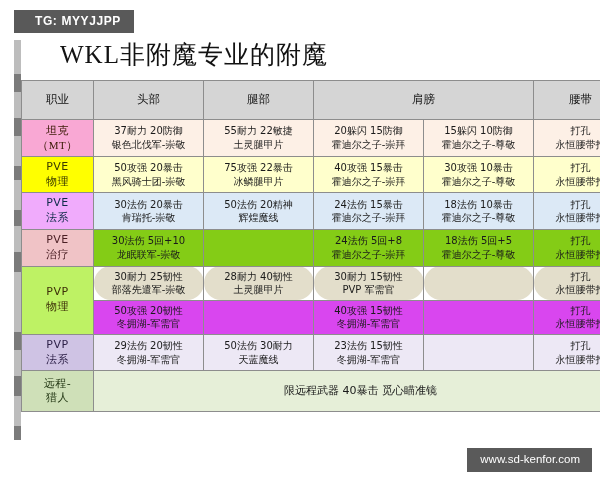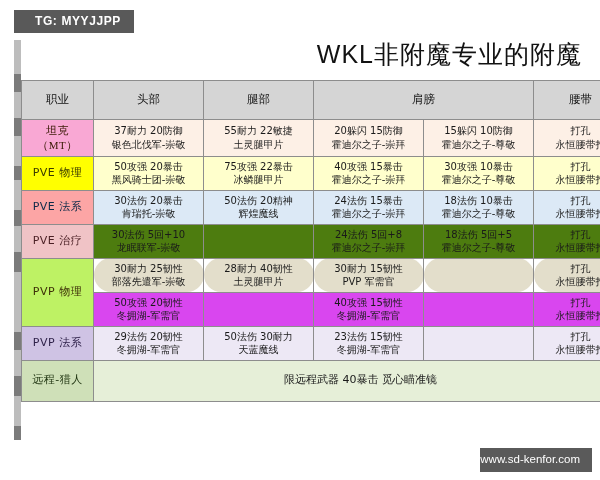--- a/index.html
+++ b/index.html
@@ -28,21 +28,21 @@
     font-family: "Liberation Sans", sans-serif;
   }
 
   
   .watermark {
     position: absolute;
     right: 8px; bottom: 8px;
     background: #5a5a5a;
     color: #ffffff;
     font-size: 11.5px;
-    padding: 6px 12px 7px 0;
+    padding: 6px 12px 7px 13px;
     line-height: 1;
     z-index: 6;
     font-family: "Liberation Sans", sans-serif;
   }
 
   
   .left-rail {
     position: absolute;
     left: 14px; top: 40px;
     width: 7px; height: 400px;
@@ -57,43 +57,43 @@
   
   .sheet {
     position: absolute;
     left: 21px; top: 31px;
     width: 561px;
     background: #ffffff;
     z-index: 3;
   }
 
   .title {
-    text-align: right;
-    font-family: Liberation Sans, sans-serif;
+    text-align: left;
+    font-family: Liberation Serif, serif;
     font-size: 25px;
     color: #121212;
     padding: 7px 0 9px 0;
     letter-spacing: 1px;
     background: #ffffff;
     white-space: nowrap;
     margin-left: 39px;
   }
 
   table.grid {
     border-collapse: collapse;
     width: 561px;
     table-layout: fixed;
     font-size: 10px;
     color: #1a1a1a;
   }
   table.grid td, table.grid th {
     border: 1px solid #8d8d8d;
     text-align: center;
     vertical-align: middle;
-    padding: 3px 6px;
+    padding: 3px 12px;
     line-height: 1.35;
     font-weight: normal;
     word-break: keep-all;
   }
 
   th.hdr {
     background: #d5d5d5;
     font-size: 11.5px;
     height: 32px;
     color: #111111;
@@ -104,24 +104,24 @@
     letter-spacing: 0.5px;
   }
   td.cell { font-size: 10px; }
   .l1, .l2 { display: block; white-space: nowrap; }
 
   
   .lbl-tank   { background: #f9a8d4; color: #3a1a05; font-family: Liberation Serif, serif; }
   .cell-tank  { background: #fdf0e6; }
   .lbl-pvep   { background: #ffff00; color: #3a3a00; }
   .cell-pvep  { background: #ffffcc; }
-  .lbl-pvem   { background: #fca5a5; color: #0e2b49; }
+  .lbl-pvem   { background: #f0abfc; color: #0e2b49; }
   .cell-pvem  { background: #dce9f6; }
   .lbl-pveh   { background: #f0c3c6; color: #4a1f24; }
-  .cell-pveh  { background: #4d7c0f; }
+  .cell-pveh  { background: #84cc16; }
   .lbl-pvpp   { background: #bef264; color: #3d2f08; }
   .cell-pvpp1 { background: #e3decb; border-radius: 17px; }
   .cell-pvpp2 { background: #d946ef; margin-top: 44px; }
   .lbl-pvpm   { background: #cfc3e4; color: #2c1f47; }
   .cell-pvpm  { background: #ede8f5; }
   .lbl-rng    { background: #cfe0b8; color: #1f3310; text-align: left; padding-left: 7px; }
   .cell-rng   { background: #e6efd8; }
 
   .empty { }
 </style>

